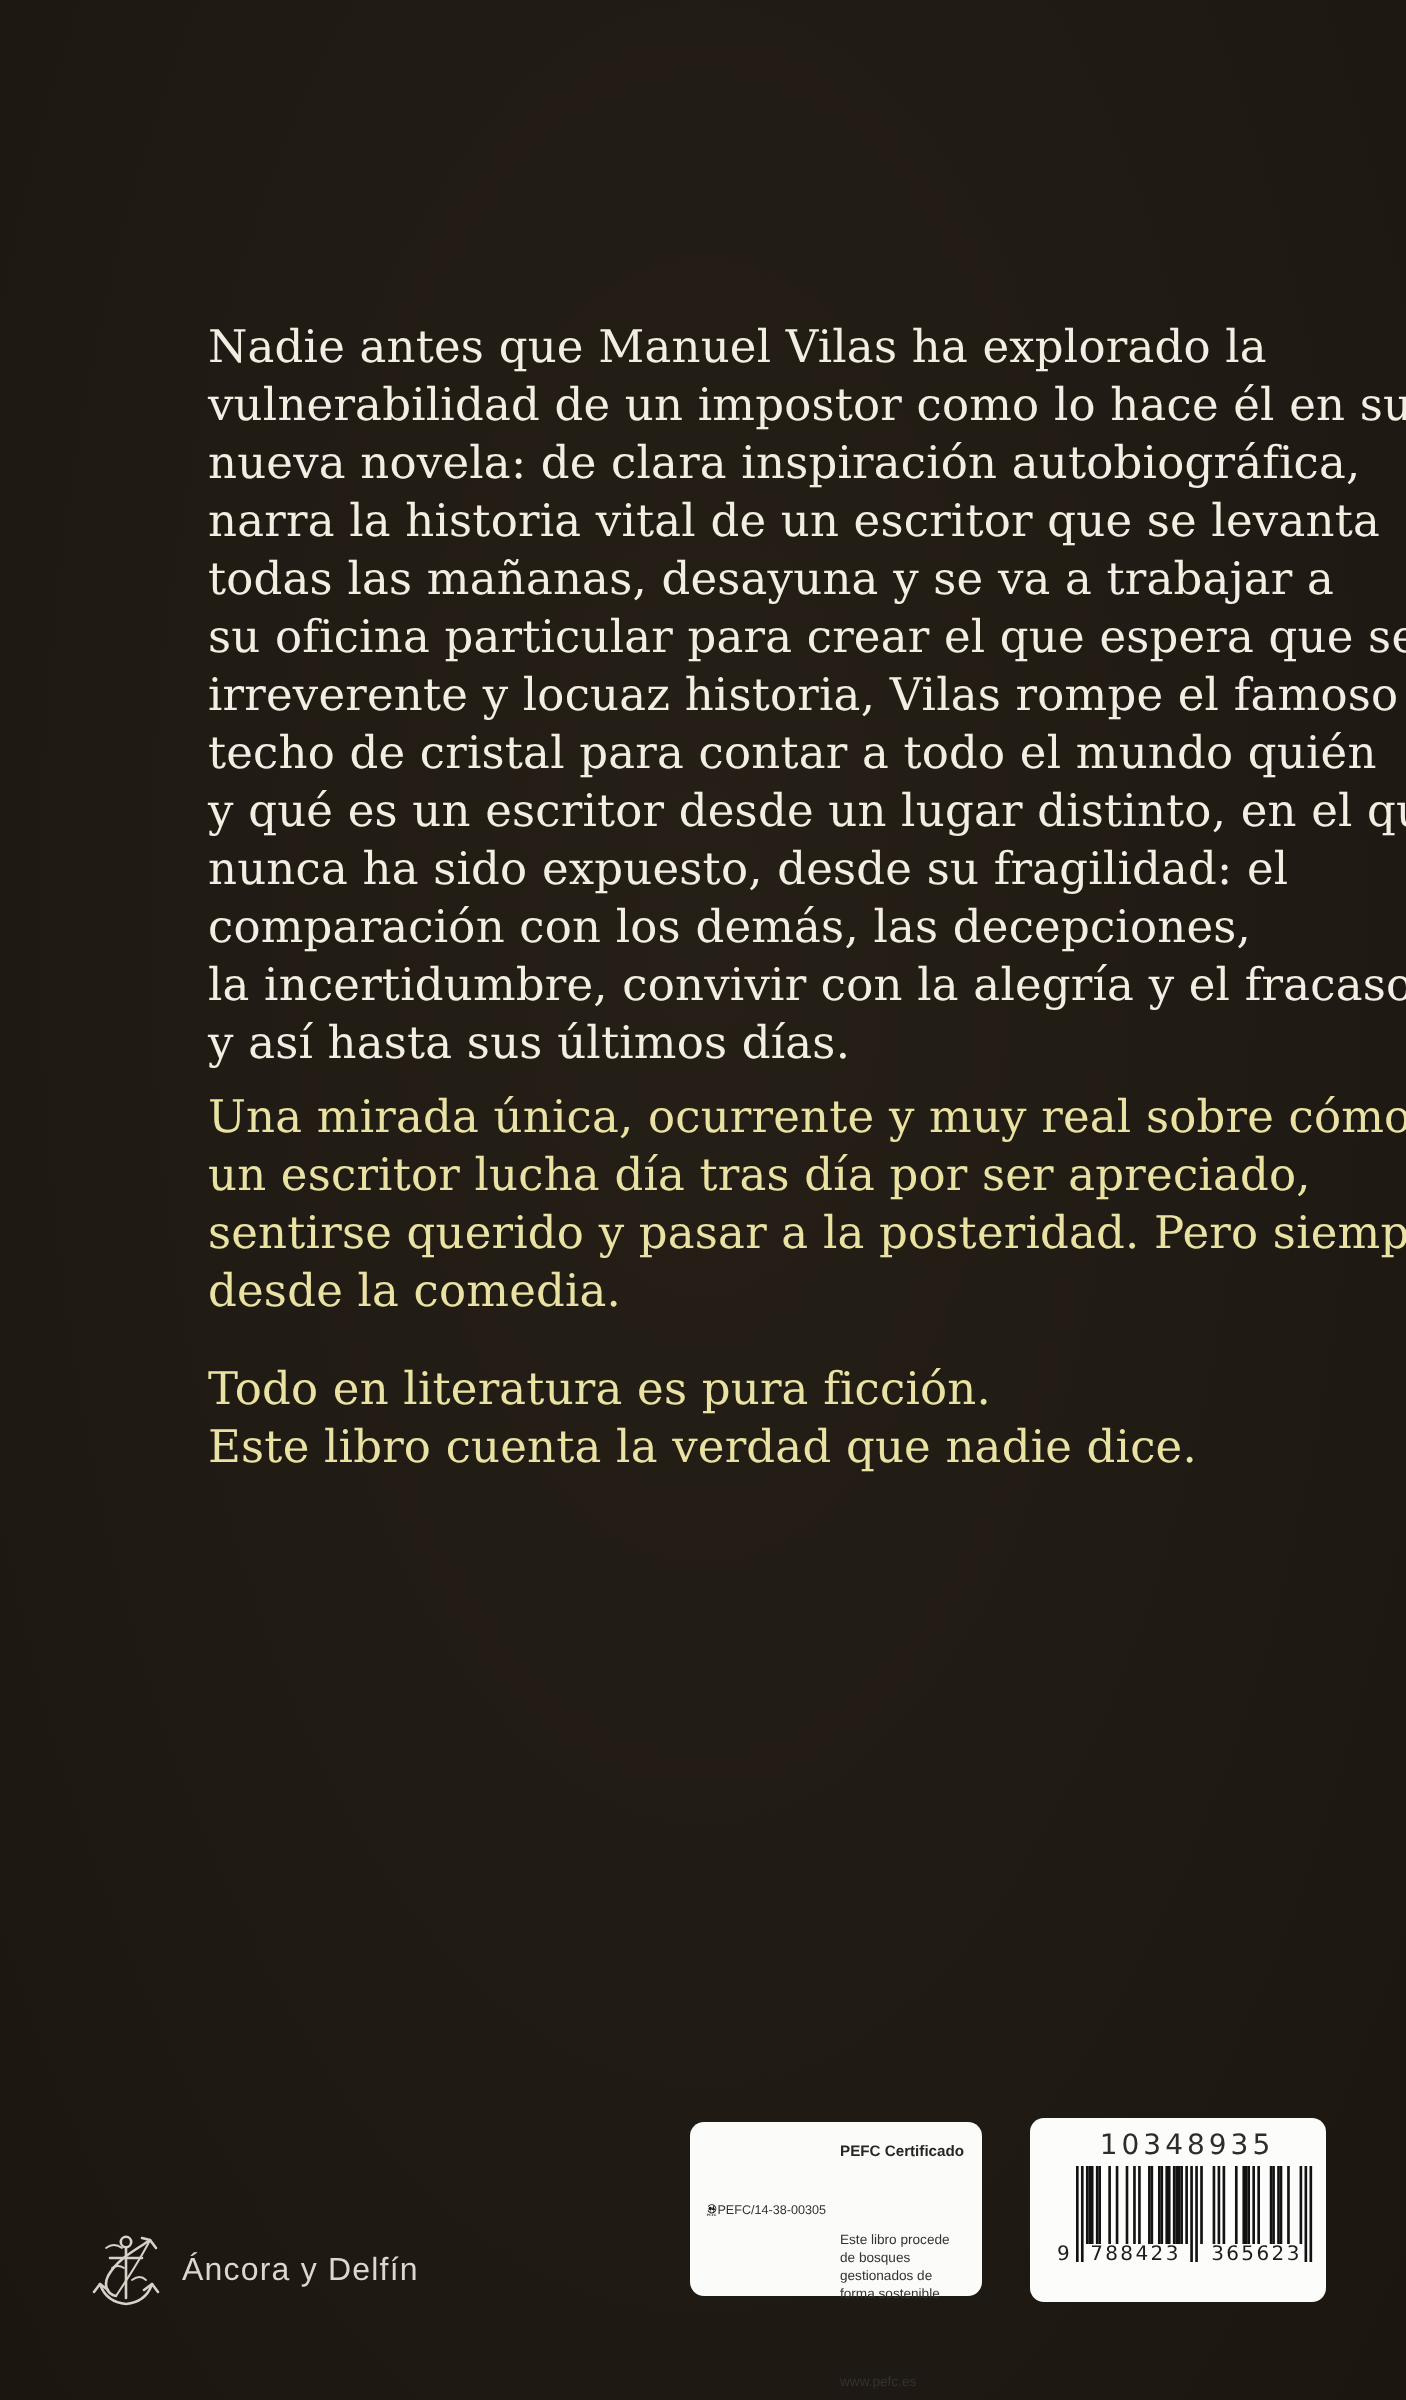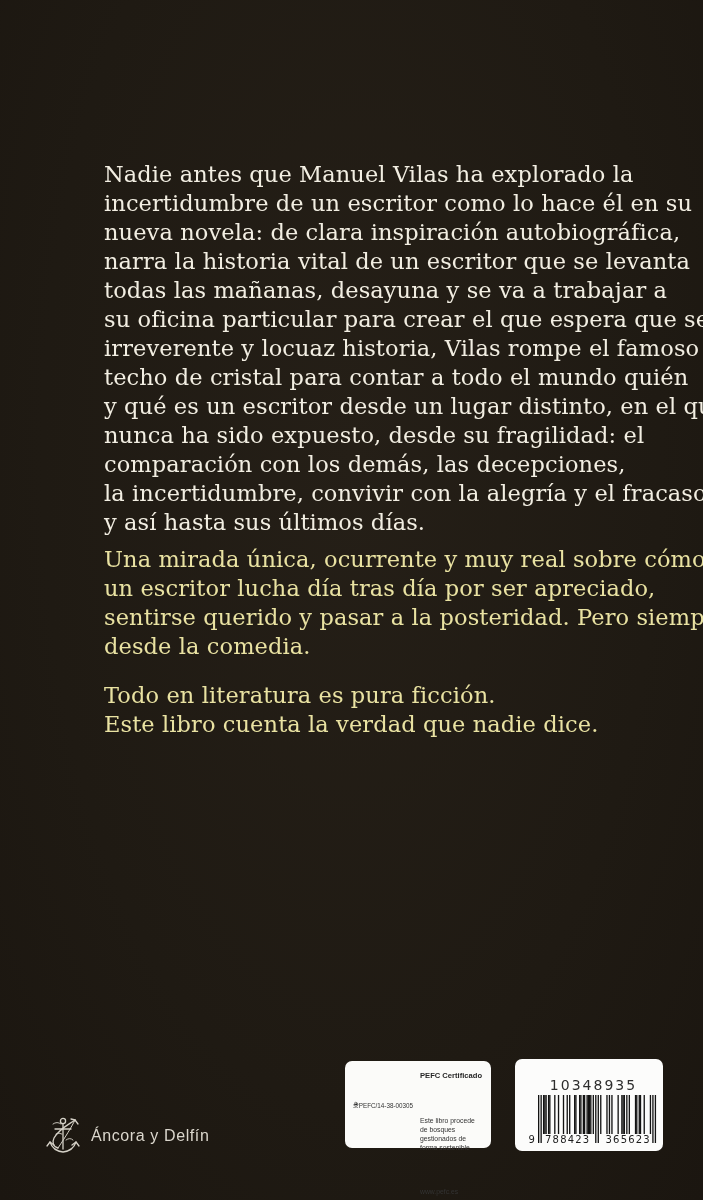--- a/index.html
+++ b/index.html
@@ -49,40 +49,40 @@
   .pefc-title{font-size:7.6px;font-weight:bold;white-space:nowrap;}
   .pefc-body{font-size:6.8px;line-height:9px;color:#333;}
   .pefc-url{font-size:6.8px;color:#333;}
 
   
   .barcode-label{
     position:absolute;left:515px;top:1059px;width:148px;height:92px;
     background:#fcfcfb;border-radius:7px;
     box-sizing:border-box;padding:6px 9px 6px 18px;
     display:flex;flex-direction:column;align-items:center;
-    font-family:"DejaVu Sans", sans-serif;color:#2d2d2d;justify-content:flex-end;
+    font-family:"DejaVu Sans", sans-serif;color:#2d2d2d;
   }
   .barcode-number{font-size:14px;letter-spacing:2px;line-height:16px;margin-bottom:2px;}
   .barcode-bars{width:130px;height:48px;display:block;}
   .barcode-digits{
     width:130px;display:flex;margin-top:-9px;
     font-size:10px;letter-spacing:1.2px;line-height:11px;color:#1c1c1c;
   }
   .bd-prefix{width:9px;flex:0 0 auto;text-align:left;letter-spacing:0;}
   .bd-group{flex:1;text-align:center;}
 </style>
 </head>
 <body>
 
 <div class="cover">
 
   <div class="synopsis">
     <div class="para-main">
       <div class="line">Nadie antes que Manuel Vilas ha explorado la</div>
-      <div class="line">incertidumbre de un escritor como lo hace él en su</div>
+      <div class="line">vulnerabilidad de un impostor como lo hace él en su</div>
       <div class="line">nueva novela: de clara inspiración autobiográfica,</div>
       <div class="line">narra la historia vital de un escritor que se levanta</div>
       <div class="line">todas las mañanas, desayuna y se va a trabajar a</div>
       <div class="line">su oficina particular para crear el que espera que sea</div>
       <div class="line">irreverente y locuaz historia, Vilas rompe el famoso</div>
       <div class="line">techo de cristal para contar a todo el mundo quién</div>
       <div class="line">y qué es un escritor desde un lugar distinto, en el que</div>
       <div class="line">nunca ha sido expuesto, desde su fragilidad: el</div>
       <div class="line">comparación con los demás, las decepciones,</div>
       <div class="line">la incertidumbre, convivir con la alegría y el fracaso</div>

